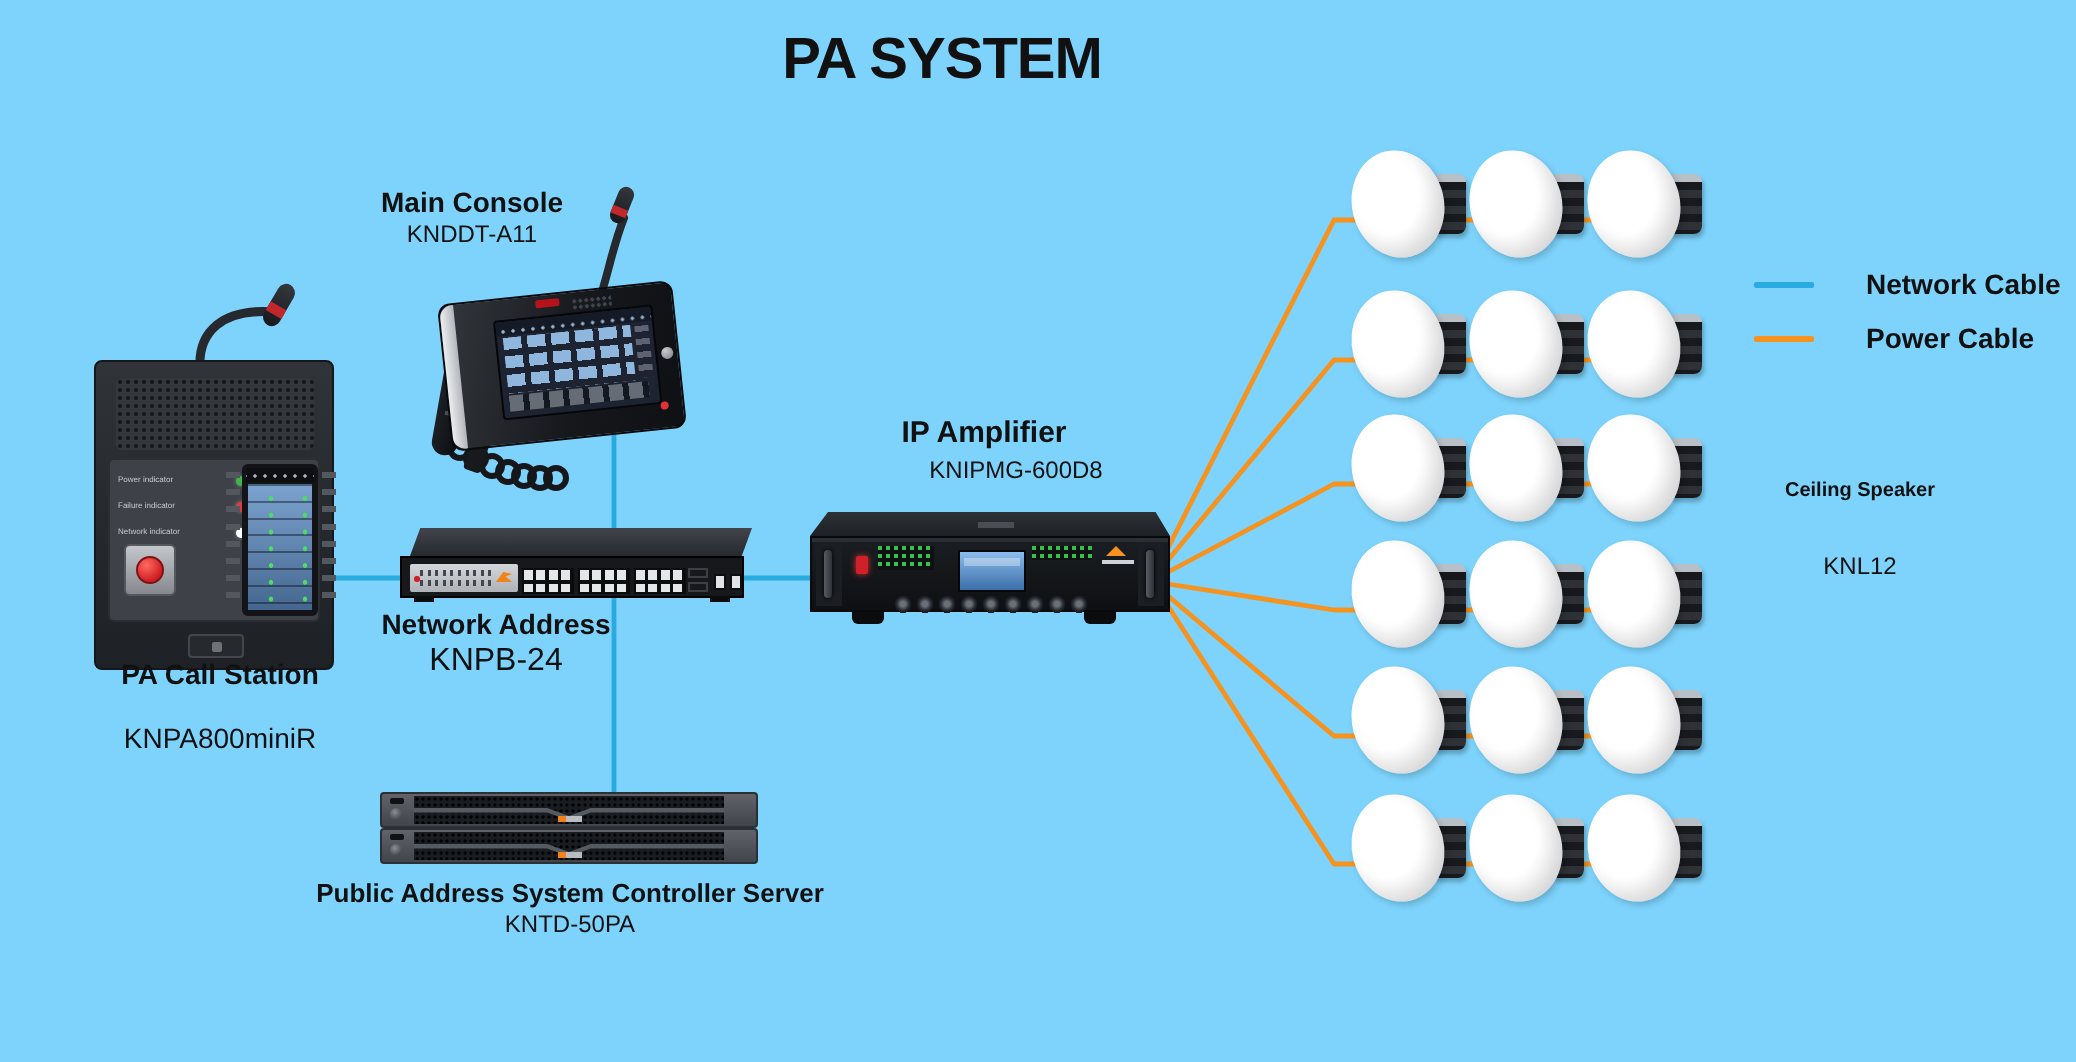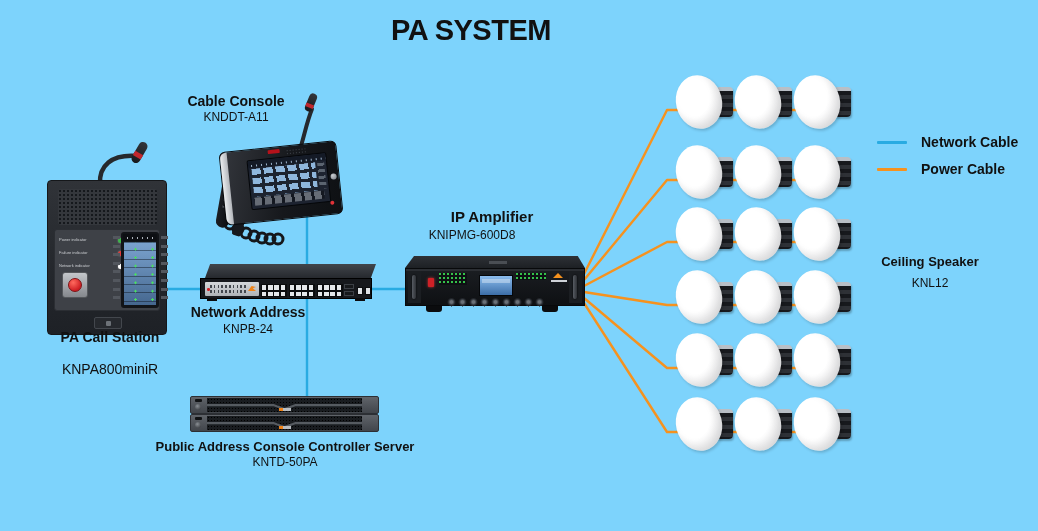--- a/index.html
+++ b/index.html
@@ -8,21 +8,21 @@
   
   #wires{position:absolute;left:0;top:0;z-index:1;}
   #wires .net{stroke:#29ABE2;stroke-width:2.4;fill:none;}
   #wires .audio{stroke:#F6921E;stroke-width:2.4;fill:none;stroke-linejoin:round;}
   
   .lbl{position:absolute;transform:translateX(-50%);text-align:center;font-weight:bold;
        color:#111;white-space:nowrap;z-index:10;}
   .model{font-weight:normal;}
   #title{font-size:29px;letter-spacing:-0.5px;}
   
-  .legend-row{position:absolute;display:flex;align-items:center;gap:14px;z-index:10;}
+  .legend-row{position:absolute;display:flex;align-items:center;gap:26px;z-index:10;}
   .legend-swatch{width:30px;height:3px;border-radius:1px;}
   .legend-label{font-size:14px;font-weight:bold;color:#111;}
   
   .device{position:absolute;z-index:2;}
   
   #call-station{left:47px;top:138px;width:120px;height:200px;}
   .cs-body{position:absolute;left:0;top:42px;width:120px;height:155px;border-radius:4px;
            background:linear-gradient(180deg,#303338,#24272c 60%,#1e2126);
            border:1px solid #15171a;box-sizing:border-box;}
   .cs-grille{position:absolute;left:10px;top:8px;width:99px;height:36px;border-radius:3px;
@@ -383,36 +383,36 @@
         <div class="spk-cone"></div>
       </div>
       <div class="speaker" style="left: 794px; top: 397px;">
         <div class="spk-back"></div>
         <div class="spk-cone"></div>
       </div>
     </div>
 
   <div id="title" class="lbl" style="left:471px;top:14px">PA SYSTEM</div>
 
-  <div class="lbl" style="left:236px;top:93px;font-size:14px">Cable Console</div>
+  <div class="lbl" style="left:236px;top:93px;font-size:14px">Main Console</div>
   <div class="lbl model" style="left:236px;top:110px;font-size:12px">KNDDT-A11</div>
 
   <div class="lbl" style="left:492px;top:208px;font-size:15px">IP Amplifier</div>
-  <div class="lbl model" style="left:472px;top:228px;font-size:12px">KNIPMG-600D8</div>
+  <div class="lbl model" style="left:508px;top:228px;font-size:12px">KNIPMG-600D8</div>
 
   <div class="lbl" style="left:248px;top:304px;font-size:14px">Network Address</div>
-  <div class="lbl model" style="left:248px;top:322px;font-size:12px">KNPB-24</div>
+  <div class="lbl model" style="left:248px;top:322px;font-size:16px">KNPB-24</div>
 
   <div class="lbl" style="left:110px;top:329px;font-size:14px">PA Call Station</div>
   <div class="lbl model" style="left:110px;top:361px;font-size:14px">KNPA800miniR</div>
 
-  <div class="lbl" style="left:285px;top:439px;font-size:13px">Public Address Console Controller Server</div>
+  <div class="lbl" style="left:285px;top:439px;font-size:13px">Public Address System Controller Server</div>
   <div class="lbl model" style="left:285px;top:455px;font-size:12px">KNTD-50PA</div>
 
-  <div class="lbl" style="left:930px;top:254px;font-size:13px">Ceiling Speaker</div>
+  <div class="lbl" style="left:930px;top:240px;font-size:10px">Ceiling Speaker</div>
   <div class="lbl model" style="left:930px;top:276px;font-size:12px">KNL12</div>
 
   <div class="legend-row" style="left:877px;top:134px">
     <span class="legend-swatch" style="background: rgb(41, 171, 226);"></span>
     <span class="legend-label">Network Cable</span>
   </div>
   <div class="legend-row" style="left:877px;top:161px">
     <span class="legend-swatch" style="background: rgb(246, 146, 30);"></span>
     <span class="legend-label">Power Cable</span>
   </div>

